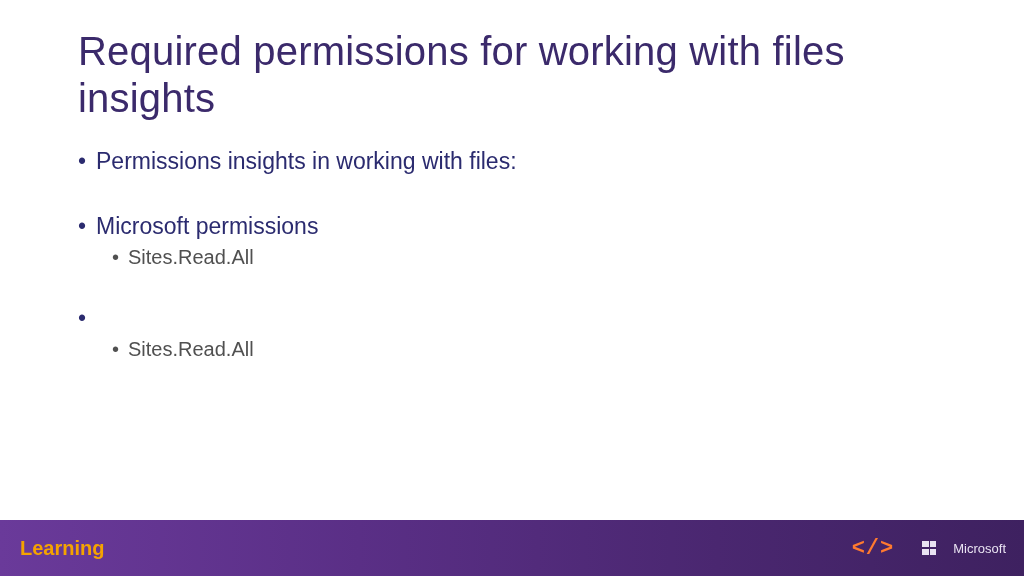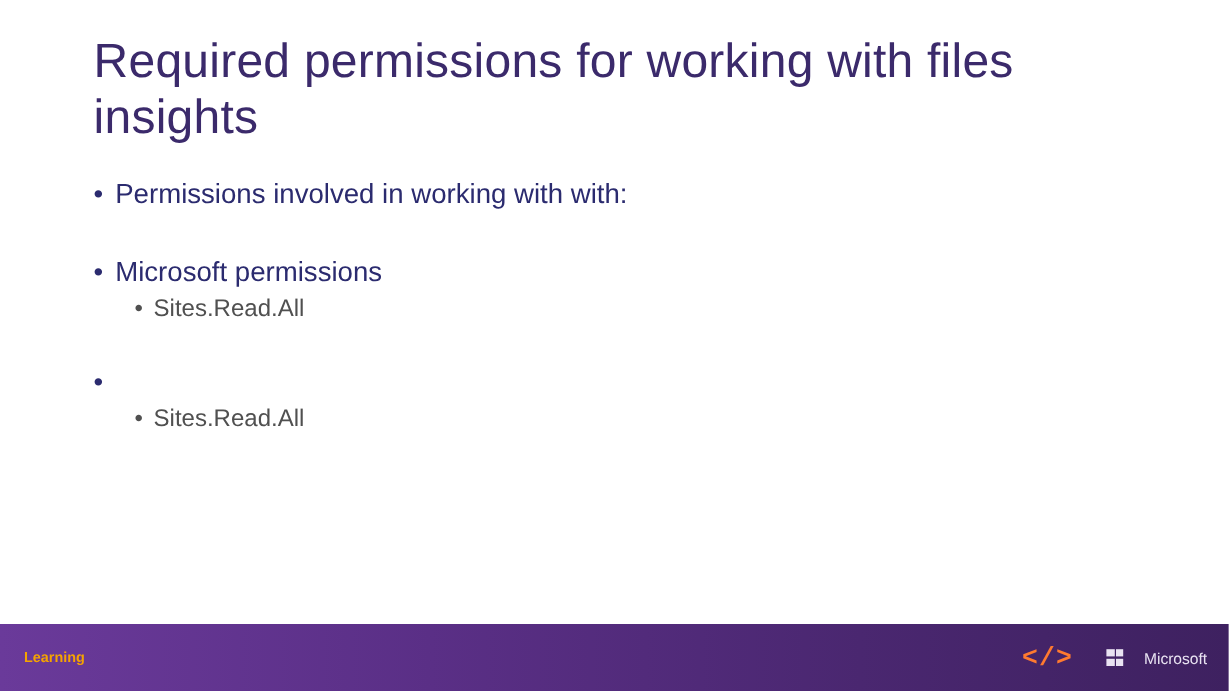--- a/index.html
+++ b/index.html
@@ -52,21 +52,21 @@
       position: absolute;
       left: 0; bottom: 0;
       width: 1024px; height: 56px;
       background: linear-gradient(90deg, #6a3a9a 0%, #5a2f86 35%, #4a2770 70%, #3e2160 100%);
       display: flex;
       align-items: center;
       justify-content: space-between;
       padding: 0 18px 0 20px;
     }
     .footer-left {
-      font-size: 12px; font-weight: 600; color: #f5a300;
+      font-size: 20px; font-weight: 600; color: #f5a300;
     }
     .footer-right {
       display: flex; align-items: center; gap: 28px;
     }
     .amp {
       position: absolute;
       right: 172px;
       bottom: -6px;
       font-size: 64px;
       font-weight: 700;
@@ -93,21 +93,21 @@
 </head>
 <body>
 
 <div class="slide">
 
   <h1 class="title">Required permissions for working with files insights</h1>
 
   <div class="content" id="content-root">
       <div class="bullet-l1">
         <span class="dot">•</span>
-        <span>Permissions involved in working with with:</span>
+        <span>Permissions insights in working with files:</span>
       </div>
       <div class="group-spacer"></div>
       <div class="bullet-l1">
         <span class="dot">•</span>
         <span>Microsoft permissions</span>
       </div>
       <div class="bullet-l2">
         <span class="dot">•</span>
         <span>Sites.Read.All</span>
       </div>

